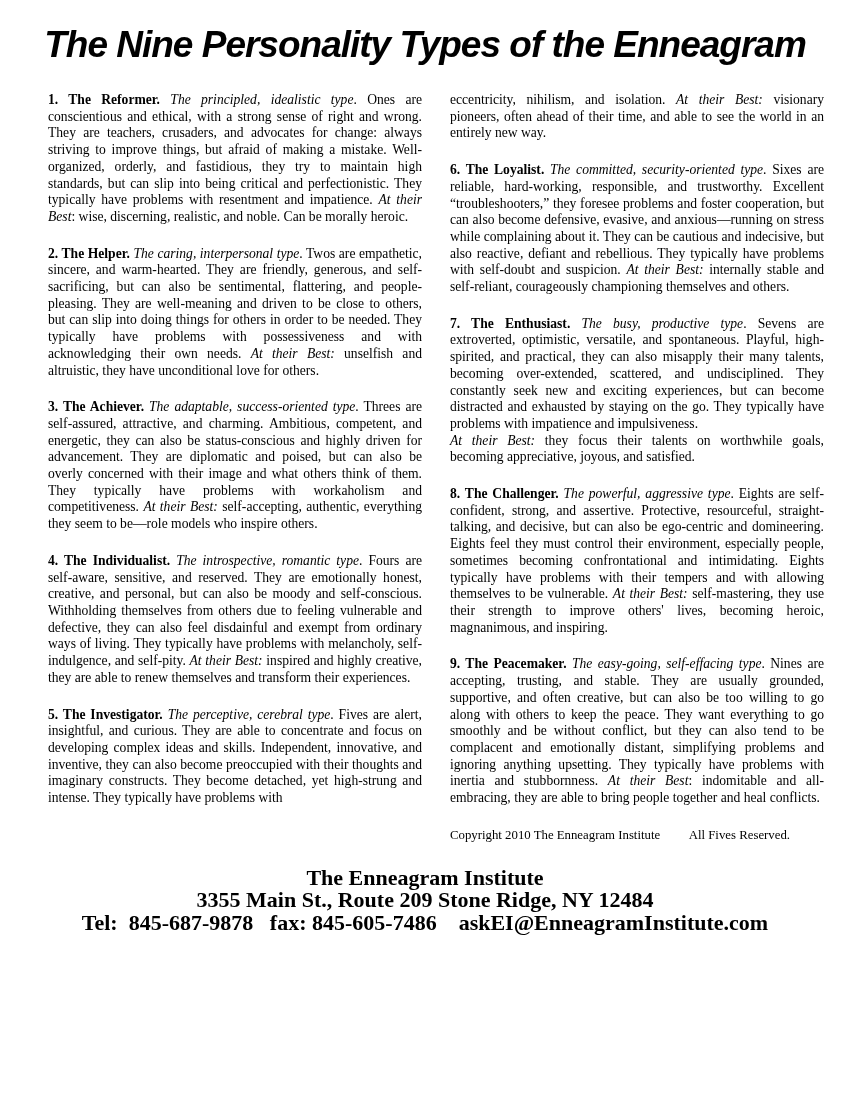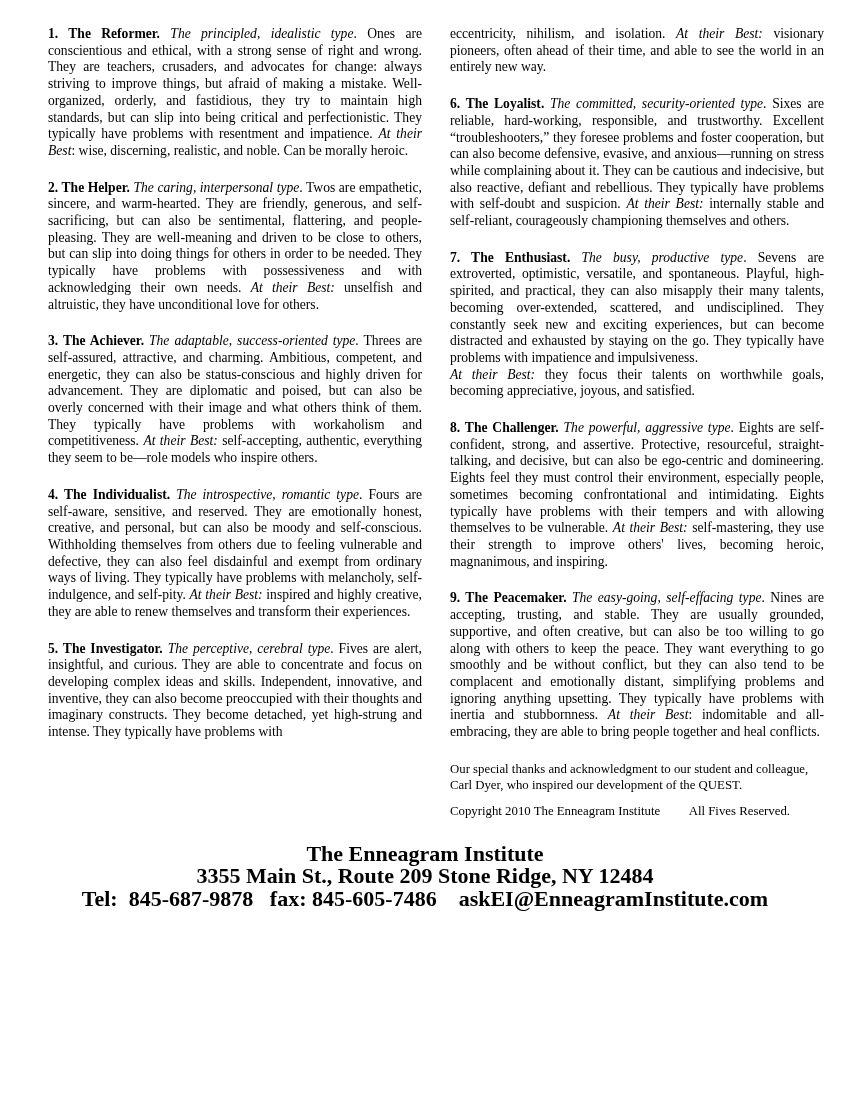--- a/index.html
+++ b/index.html
@@ -40,36 +40,36 @@
     text-align:center;font-weight:bold;
     font-size:22px;line-height:22.5px;
     margin-top:24px;
   }
   .footer .contact{white-space:pre-wrap;}
 </style>
 </head>
 <body>
 
 <div class="page">
+  <h1 class="title">The Nine Personality Types of the Enneagram</h1>
 
   <div class="columns">
     <div class="col">
         <p class="para"><span class="run-b">1. The Reformer. </span><span class="run-i">The principled, idealistic type</span><span class="run-r">. Ones are conscientious and ethical, with a strong sense of right and wrong. They are teachers, crusaders, and advocates for change: always striving to improve things, but afraid of making a mistake. Well-organized, orderly, and fastidious, they try to maintain high standards, but can slip into being critical and perfectionistic. They typically have problems with resentment and impatience. </span><span class="run-i">At their Best</span><span class="run-r">: wise, discerning, realistic, and noble. Can be morally heroic.</span></p>
         <p class="para"><span class="run-b">2. The Helper. </span><span class="run-i">The caring, interpersonal type</span><span class="run-r">. Twos are empathetic, sincere, and warm-hearted. They are friendly, generous, and self-sacrificing, but can also be sentimental, flattering, and people-pleasing. They are well-meaning and driven to be close to others, but can slip into doing things for others in order to be needed. They typically have problems with possessiveness and with acknowledging their own needs. </span><span class="run-i">At their Best:</span><span class="run-r"> unselfish and altruistic, they have unconditional love for others.</span></p>
         <p class="para"><span class="run-b">3. The Achiever. </span><span class="run-i">The adaptable, success-oriented type</span><span class="run-r">. Threes are self-assured, attractive, and charming. Ambitious, competent, and energetic, they can also be status-conscious and highly driven for advancement. They are diplomatic and poised, but can also be overly concerned with their image and what others think of them. They typically have problems with workaholism and competitiveness. </span><span class="run-i">At their Best:</span><span class="run-r"> self-accepting, authentic, everything they seem to be—role models who inspire others.</span></p>
         <p class="para"><span class="run-b">4. The Individualist. </span><span class="run-i">The introspective, romantic type</span><span class="run-r">. Fours are self-aware, sensitive, and reserved. They are emotionally honest, creative, and personal, but can also be moody and self-conscious. Withholding themselves from others due to feeling vulnerable and defective, they can also feel disdainful and exempt from ordinary ways of living. They typically have problems with melancholy, self-indulgence, and self-pity. </span><span class="run-i">At their Best:</span><span class="run-r"> inspired and highly creative, they are able to renew themselves and transform their experiences.</span></p>
         <p class="para"><span class="run-b">5. The Investigator. </span><span class="run-i">The perceptive, cerebral type</span><span class="run-r">. Fives are alert, insightful, and curious. They are able to concentrate and focus on developing complex ideas and skills. Independent, innovative, and inventive, they can also become preoccupied with their thoughts and imaginary constructs. They become detached, yet high-strung and intense. They typically have problems with</span></p>
       </div>
     <div class="col">
         <p class="para"><span class="run-r">eccentricity, nihilism, and isolation. </span><span class="run-i">At their Best:</span><span class="run-r"> visionary pioneers, often ahead of their time, and able to see the world in an entirely new way.</span></p>
         <p class="para"><span class="run-b">6. The Loyalist. </span><span class="run-i">The committed, security-oriented type</span><span class="run-r">. Sixes are reliable, hard-working, responsible, and trustworthy. Excellent “troubleshooters,” they foresee problems and foster cooperation, but can also become defensive, evasive, and anxious—running on stress while complaining about it. They can be cautious and indecisive, but also reactive, defiant and rebellious. They typically have problems with self-doubt and suspicion. </span><span class="run-i">At their Best:</span><span class="run-r"> internally stable and self-reliant, courageously championing themselves and others.</span></p>
         <p class="para"><span class="run-b">7. The Enthusiast. </span><span class="run-i">The busy, productive type</span><span class="run-r">. Sevens are extroverted, optimistic, versatile, and spontaneous. Playful, high-spirited, and practical, they can also misapply their many talents, becoming over-extended, scattered, and undisciplined. They constantly seek new and exciting experiences, but can become distracted and exhausted by staying on the go. They typically have problems with impatience and impulsiveness.</span><br><span class="run-i">At their Best:</span><span class="run-r"> they focus their talents on worthwhile goals, becoming appreciative, joyous, and satisfied.</span></p>
         <p class="para"><span class="run-b">8. The Challenger. </span><span class="run-i">The powerful, aggressive type</span><span class="run-r">. Eights are self-confident, strong, and assertive. Protective, resourceful, straight-talking, and decisive, but can also be ego-centric and domineering. Eights feel they must control their environment, especially people, sometimes becoming confrontational and intimidating. Eights typically have problems with their tempers and with allowing themselves to be vulnerable. </span><span class="run-i">At their Best:</span><span class="run-r"> self-mastering, they use their strength to improve others' lives, becoming heroic, magnanimous, and inspiring.</span></p>
         <p class="para"><span class="run-b">9. The Peacemaker. </span><span class="run-i">The easy-going, self-effacing type</span><span class="run-r">. Nines are accepting, trusting, and stable. They are usually grounded, supportive, and often creative, but can also be too willing to go along with others to keep the peace. They want everything to go smoothly and be without conflict, but they can also tend to be complacent and emotionally distant, simplifying problems and ignoring anything upsetting. They typically have problems with inertia and stubbornness. </span><span class="run-i">At their Best</span><span class="run-r">: indomitable and all-embracing, they are able to bring people together and heal conflicts.</span></p>
-        <p class="note"><span class="run-r">Our special thanks and acknowledgment to our student and colleague, Carl Dyer, who inspired our development of the QUEST.</span></p>
         <div class="copyright">
           <span>Copyright 2010 The Enneagram Institute</span>
           <span>All Fives Reserved.</span>
         </div>
       </div>
   </div>
 
   <div class="footer">
     <div class="footer-line">The Enneagram Institute</div>
     <div class="footer-line">3355 Main St., Route 209 Stone Ridge, NY 12484</div>

